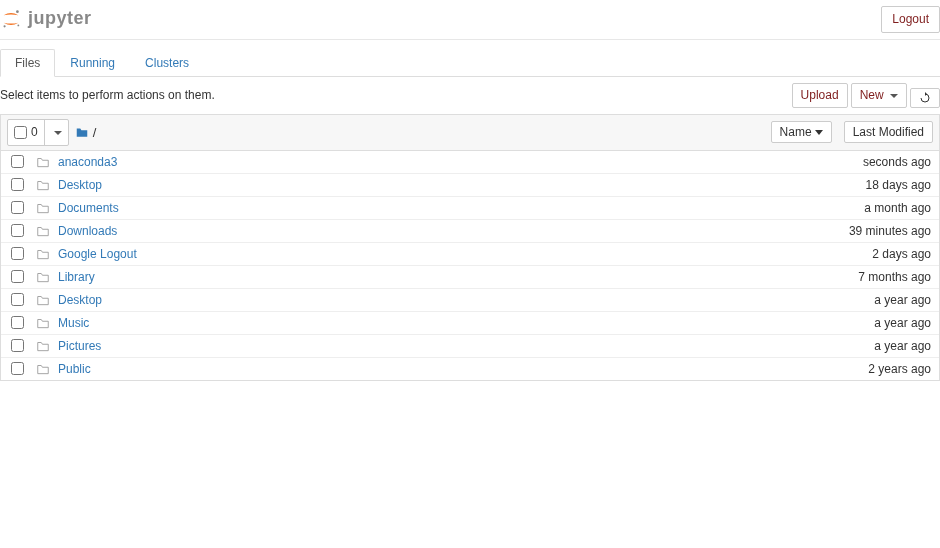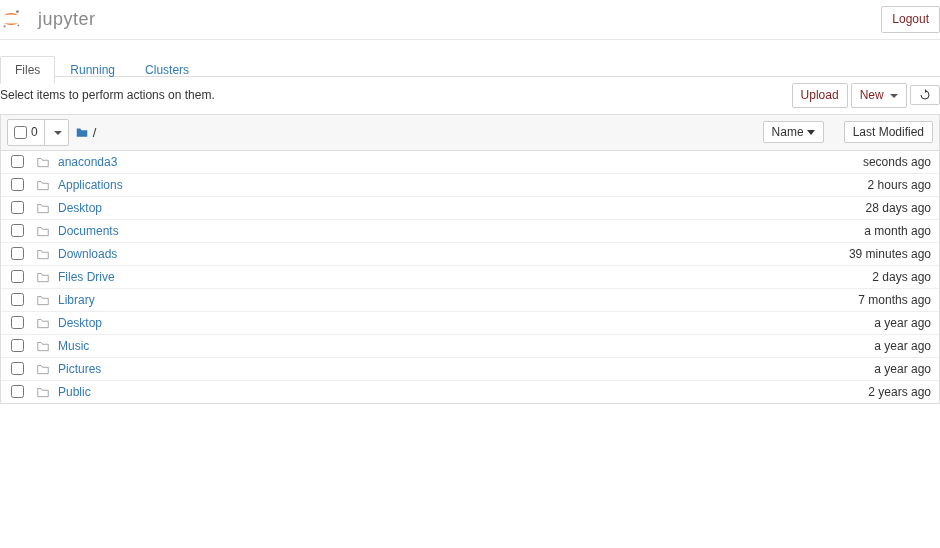--- a/index.html
+++ b/index.html
@@ -1,40 +1,40 @@
 <!DOCTYPE html>
 <html><head>
 <meta charset="utf-8">
 <style>
 * { box-sizing: border-box; margin: 0; padding: 0; }
 body { font-family: "Helvetica Neue", Helvetica, Arial, sans-serif; font-size: 13px; color: #333; background: #fff; }
 .page { width: 940px; margin: 0 auto; }
 .header { display: flex; justify-content: space-between; align-items: center; padding: 6px 0; border-bottom: 1px solid #e7e7e7; }
-.logo-wrap { display: flex; align-items: center; gap: 16px; color: #777; }
+.logo-wrap { display: flex; gap: 6px; color: #777; font-weight: bold; }
 .logo-text { font-size: 18px; color: #888; letter-spacing: 0.5px; }
 .btn { display: inline-block; padding: 4px 10px; font-size: 12px; border: 1px solid #ccc; background: #fff; border-radius: 2px; color: #7f1d1d; cursor: pointer; line-height: 1.4; }
 .tabs { display: flex; border-bottom: 1px solid #ddd; margin-top: 8px; }
-.tab { padding: 6px 14px; font-size: 12px; color: #337ab7; cursor: pointer; border: 1px solid transparent; position: relative; top: 8px; }
+.tab { padding: 6px 14px; font-size: 12px; color: #337ab7; cursor: pointer; border: 1px solid transparent; position: relative; top: 1px; }
 .tab.active { color: #555; border: 1px solid #ddd; border-bottom: 1px solid #fff; border-radius: 2px 2px 0 0; background: #fff; }
 .toolbar-row { display: flex; justify-content: space-between; align-items: center; padding: 6px 0; }
 .hint { color: #333; font-size: 12px; }
-.right-buttons { display: flex; gap: 3px; align-items: center; }
+.right-buttons { display: flex; gap: 3px; align-items: flex-end; }
 .btn-sm { padding: 3px 8px; font-size: 12px; }
 .caret { display: inline-block; width: 0; height: 0; margin-left: 3px; vertical-align: middle; border-top: 4px solid #555; border-right: 4px solid transparent; border-left: 4px solid transparent; }
 .list-header { display: flex; justify-content: space-between; align-items: center; background: #f7f7f7; border: 1px solid #ddd; padding: 4px 6px; }
 .left-controls { display: flex; align-items: center; gap: 6px; }
 .select-box { display: flex; align-items: center; border: 1px solid #ccc; border-radius: 2px; background: #fff; }
 .select-left { display: flex; align-items: center; gap: 4px; padding: 3px 6px; }
 .select-left input[type=checkbox] { margin: 0; }
 .select-count { font-size: 12px; color: #333; }
 .select-caret { border-left: 1px solid #ccc; padding: 5px 6px; cursor: pointer; }
 .breadcrumb { display: flex; align-items: center; gap: 4px; color: #333; }
 .folder-icon-solid { color: #337ab7; }
 .slash { color: #333; }
-.head-right { display: flex; gap: 20px; justify-content: space-between; }
+.head-right { display: flex; gap: 12px; justify-content: space-between; }
 .sort-btn { border: 1px solid #ccc; background: #fff; padding: 3px 8px; font-size: 12px; border-radius: 2px; cursor: pointer; display: flex; align-items: center; gap: 3px; }
 .arrow-down { display: inline-block; width: 0; height: 0; border-top: 5px solid #333; border-left: 4px solid transparent; border-right: 4px solid transparent; }
 .file-list { border: 1px solid #ddd; border-top: none; }
 .file-row { display: flex; align-items: center; justify-content: space-between; padding: 4px 8px; border-top: 1px solid #eee; }
 .file-row:first-child { border-top: none; gap: 44px; }
 .row-left { display: flex; align-items: center; gap: 8px; }
 .row-left input[type=checkbox] { margin: 0 4px 0 2px; }
 .folder-outline { color: #888; display: inline-flex; }
 .file-name { color: #337ab7; cursor: pointer; font-size: 12px; }
 .file-time { color: #333; font-size: 12px; }
@@ -126,35 +126,23 @@
         <span class="file-time">seconds ago</span>
       </div>
       <div class="file-row">
         <div class="row-left">
           <input type="checkbox" style="">
           <span class="folder-outline">
             <svg width="14" height="14" viewBox="0 0 24 24">
               <path d="M3 6 L9 6 L11 9 L21 9 L21 20 L3 20 Z" fill="none" stroke="#999" stroke-width="1.5"></path>
             </svg>
           </span>
-          <span class="file-name">Applications</span>
-        </div>
-        <span class="file-time">2 hours ago</span>
-      </div>
-      <div class="file-row">
-        <div class="row-left">
-          <input type="checkbox" style="">
-          <span class="folder-outline">
-            <svg width="14" height="14" viewBox="0 0 24 24">
-              <path d="M3 6 L9 6 L11 9 L21 9 L21 20 L3 20 Z" fill="none" stroke="#999" stroke-width="1.5"></path>
-            </svg>
-          </span>
           <span class="file-name">Desktop</span>
         </div>
-        <span class="file-time">28 days ago</span>
+        <span class="file-time">18 days ago</span>
       </div>
       <div class="file-row">
         <div class="row-left">
           <input type="checkbox" style="">
           <span class="folder-outline">
             <svg width="14" height="14" viewBox="0 0 24 24">
               <path d="M3 6 L9 6 L11 9 L21 9 L21 20 L3 20 Z" fill="none" stroke="#999" stroke-width="1.5"></path>
             </svg>
           </span>
           <span class="file-name">Documents</span>
@@ -174,21 +162,21 @@
         <span class="file-time">39 minutes ago</span>
       </div>
       <div class="file-row">
         <div class="row-left">
           <input type="checkbox" style="">
           <span class="folder-outline">
             <svg width="14" height="14" viewBox="0 0 24 24">
               <path d="M3 6 L9 6 L11 9 L21 9 L21 20 L3 20 Z" fill="none" stroke="#999" stroke-width="1.5"></path>
             </svg>
           </span>
-          <span class="file-name">Files Drive</span>
+          <span class="file-name">Google Logout</span>
         </div>
         <span class="file-time">2 days ago</span>
       </div>
       <div class="file-row">
         <div class="row-left">
           <input type="checkbox" style="">
           <span class="folder-outline">
             <svg width="14" height="14" viewBox="0 0 24 24">
               <path d="M3 6 L9 6 L11 9 L21 9 L21 20 L3 20 Z" fill="none" stroke="#999" stroke-width="1.5"></path>
             </svg>

